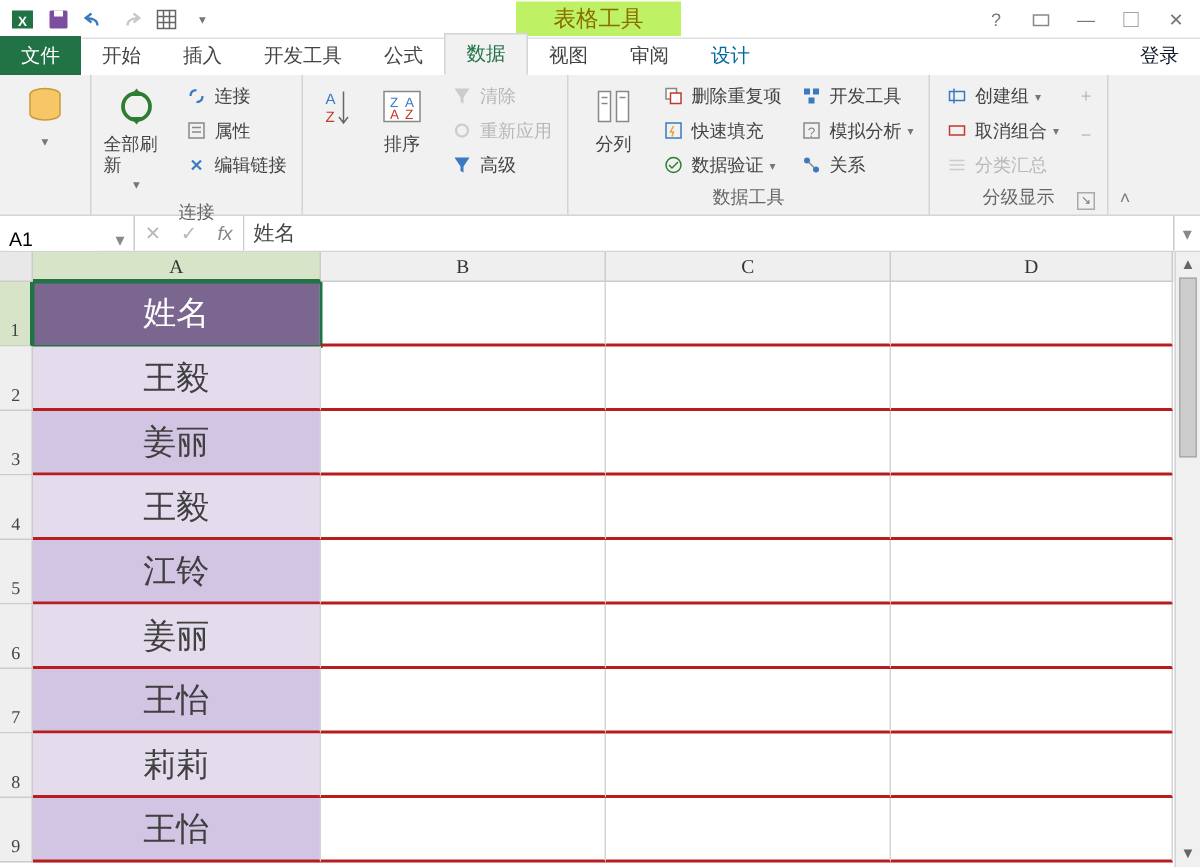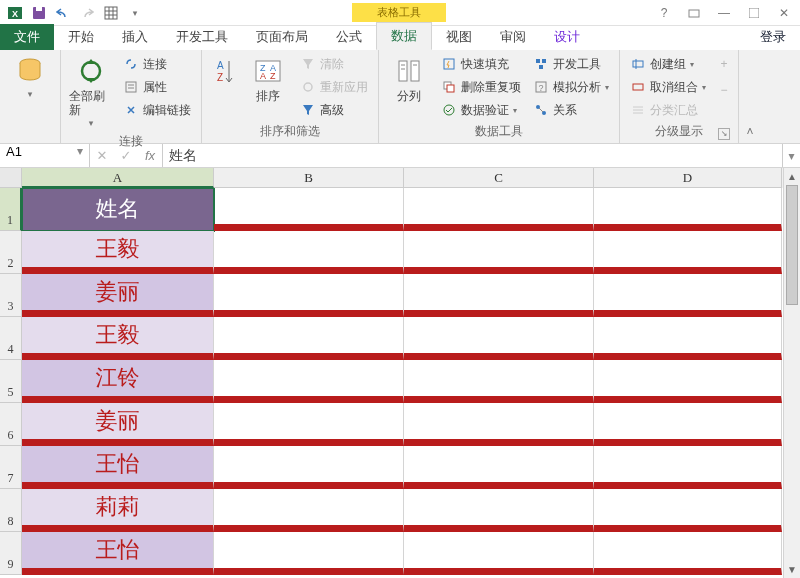--- a/index.html
+++ b/index.html
@@ -3,67 +3,67 @@
 <meta charset="utf-8">
 <style>
 * { margin: 0; padding: 0; box-sizing: border-box; font-family: "Microsoft YaHei", "SimSun", sans-serif; }
 body { background: #fff; width: 800px; height: 578px; overflow: hidden; font-size: 12px; color: #444; }
 
 
 .titlebar { height: 26px; background: #fff; border-bottom: 1px solid #e1e1e1; display: flex; align-items: center; padding: 0 4px; }
 .qat { display: flex; align-items: center; gap: 2px; }
 .qat-btn { width: 22px; height: 22px; display: flex; align-items: center; justify-content: center; cursor: pointer; }
 .title-center { flex: 1; text-align: center; color: #777; font-size: 12px; display: flex; justify-content: center; align-items: center; gap: 8px; }
-.tab-tool-badge { background: #fde047; color: #8a6d00; padding: 2px 25px; font-size: 11px; }
+.tab-tool-badge { background: #bef264; color: #8a6d00; padding: 2px 25px; font-size: 15px; }
 .title-right { display: flex; gap: 6px; align-items: center; color: #777; }
 .win-btn { width: 24px; height: 20px; display: flex; align-items: center; justify-content: center; cursor: pointer; }
 
 
 .tabs { height: 24px; display: flex; align-items: flex-end; padding-left: 0; background: #fff; }
 .tab { padding: 4px 14px; font-size: 13px; color: #444; cursor: pointer; }
 .tab.file { background: #217346; color: #fff; }
 .tab.active { color: #217346; border: 1px solid #d4d4d4; border-bottom: 1px solid #f1f1f1; background: #f1f1f1; }
-.tab.design { color: #6d28d9; }
+.tab.design { color: #0369a1; }
 .tabs-right { margin-left: auto; padding: 4px 14px; font-size: 13px; color: #0f172a; cursor: pointer; }
 
 
 .ribbon { height: 94px; background: #f1f1f1; border-bottom: 1px solid #d4d4d4; display: flex; }
 .group { border-right: 1px solid #d4d4d4; padding: 3px 6px 0 6px; display: flex; flex-direction: column; }
 .group-body { flex: 1; display: flex; align-items: flex-start; gap: 4px; }
 .group-label { text-align: center; font-size: 12px; color: #666; padding: 2px 0 3px 0; position: relative; }
 .group-label .launcher { position: absolute; right: 2px; bottom: 3px; width: 12px; height: 12px; border: 1px solid #aaa; font-size: 8px; line-height: 10px; text-align: center; color: #777; cursor: pointer; }
 .big-btn { display: flex; flex-direction: column; align-items: center; justify-content: center; width: 48px; padding: 2px; cursor: pointer; font-size: 12px; line-height: 1.2; }
 .big-btn .ico { width: 32px; height: 32px; margin-bottom: 2px; display: flex; align-items: center; justify-content: center; }
 .small-col { display: flex; flex-direction: column; gap: 1px; }
 .small-btn { display: flex; align-items: center; gap: 4px; padding: 1px 4px; cursor: pointer; font-size: 12px; white-space: nowrap; height: 22px; }
 .small-btn .ico { width: 16px; height: 16px; display: flex; align-items: center; justify-content: center; }
 .ribbon-collapse { width: 22px; display: flex; align-items: flex-end; justify-content: center; padding-bottom: 4px; cursor: pointer; color: #777; }
 
 
 .formula-bar { height: 24px; border-bottom: 1px solid #d4d4d4; display: flex; align-items: stretch; }
-.name-box { width: 90px; border-right: 1px solid #ccc; display: flex; align-items: flex-start; padding: 0 6px; background: #fff; }
+.name-box { width: 90px; border-right: 1px solid #ccc; display: flex; align-items: flex-end; padding: 0 6px; background: #fff; }
 .name-box input { border: none; width: 60px; font-size: 13px; outline: none; }
 .name-box .dd { color: #888; cursor: pointer; margin-left: auto; }
 .fx-btns { display: flex; align-items: center; border-right: 1px solid #ccc; background: #fff; }
 .fx-btn { width: 24px; text-align: center; color: #888; cursor: pointer; font-size: 13px; }
 .fx-input { flex: 1; background: #fff; display: flex; align-items: center; padding: 0 6px; font-size: 14px; font-family: SimSun, serif; }
 .fx-expand { width: 18px; border-left: 1px solid #ccc; display: flex; align-items: center; justify-content: center; color: #888; cursor: pointer; background: #fff; }
 
 
 .sheet { position: relative; height: 410px; display: flex; }
 .main-grid { flex: 1; overflow: hidden; position: relative; }
 .col-headers { display: flex; height: 20px; background: #f0f0f0; position: sticky; top: 0; }
 .corner { width: 22px; border-right: 1px solid #ccc; border-bottom: 1px solid #ccc; background: #e8e8e8; }
 .ch { border-right: 1px solid #ccc; border-bottom: 1px solid #ccc; text-align: center; font-size: 13px; font-family: SimSun, serif; color: #333; line-height: 20px; background: #efefef; }
 .ch.active { background: #d7e4c8; border-bottom: 2px solid #217346; }
 .rows { }
 .row { display: flex; height: 43px; }
 .rh { width: 22px; border-right: 1px solid #ccc; border-bottom: 1px solid #ccc; background: #efefef; text-align: center; font-size: 12px; font-family: SimSun, serif; display: flex; align-items: flex-end; justify-content: center; padding-bottom: 2px; }
 .rh.active { background: #d7e4c8; border-right: 2px solid #217346; }
-.cell { border-right: 1px solid #d4d4d4; border-bottom: 7px solid #b91c1c; display: flex; align-items: center; justify-content: center; font-family: SimSun, serif; font-size: 22px; color: #b91c1c; }
+.cell { border-right: 1px solid #d4d4d4; border-bottom: 2px solid #b91c1c; display: flex; align-items: center; justify-content: center; font-family: SimSun, serif; font-size: 22px; color: #404040; }
 .cell.hdr { background: #7a668f; color: #fff; font-weight: normal; border-bottom: 1px solid #5c4e70; }
 .cell.stripe-a { background: #e4dced; }
 .cell.stripe-b { background: #d2c5e3; }
 .cell.selected { outline: 2px solid #217346; outline-offset: -1px; }
 .vscroll { width: 17px; background: #f0f0f0; border-left: 1px solid #d4d4d4; position: relative; }
 .vscroll .up, .vscroll .dn { height: 17px; text-align: center; font-size: 10px; color: #666; cursor: pointer; line-height: 17px; }
 .vscroll .thumb { position: absolute; top: 17px; left: 2px; right: 2px; height: 120px; background: #cdcdcd; border: 1px solid #aaa; }
 
 svg { display: block; }
 .grey { color: #b8b8b8; }
@@ -124,21 +124,20 @@
       </div>
     <div class="win-btn">✕</div>
   </div>
 </div>
 
 <div class="tabs">
   <div class="tab file">文件</div>
   <div class="tab">开始</div>
   <div class="tab">插入</div>
   <div class="tab">开发工具</div>
-  <div class="tab">页面布局</div>
   <div class="tab">公式</div>
   <div class="tab active">数据</div>
   <div class="tab">视图</div>
   <div class="tab">审阅</div>
   <div class="tab design">设计</div>
   <div class="tabs-right">登录</div>
 </div>
 
 <div class="ribbon">
   <div class="group">
@@ -244,55 +243,54 @@
         <div class="small-btn">
             <span class="ico">
               <svg width="14" height="14">
                 <path d="M2 2 L12 2 L8 8 L8 12 L6 11 L6 8 Z" fill="#3a7ac0"></path>
               </svg>
             </span>
             <span>高级</span>
           </div>
       </div>
     </div>
-    <div class="group-label"><span>排序和筛选</span></div>
   </div>
 
   <div class="group">
     <div class="group-body">
       <div class="big-btn">
         <div class="ico">
             <svg width="26" height="26">
               <rect x="3" y="3" width="8" height="20" fill="#fff" stroke="#888"></rect>
               <rect x="15" y="3" width="8" height="20" fill="#fff" stroke="#888"></rect>
               <line x1="5" y1="7" x2="9" y2="7" stroke="#888"></line>
               <line x1="5" y1="11" x2="9" y2="11" stroke="#888"></line>
               <line x1="17" y1="7" x2="21" y2="7" stroke="#888"></line>
             </svg>
           </div>
         <span>分列</span>
       </div>
       <div class="small-col">
         <div class="small-btn">
             <span class="ico">
               <svg width="14" height="14">
+                <rect x="2" y="2" width="7" height="7" fill="#fff" stroke="#888"></rect>
+                <rect x="5" y="5" width="7" height="7" fill="#fff" stroke="#c0392b"></rect>
+              </svg>
+            </span>
+            <span>删除重复项</span>
+          </div>
+        <div class="small-btn">
+            <span class="ico">
+              <svg width="14" height="14">
                 <rect x="2" y="2" width="10" height="10" fill="none" stroke="#3a7ac0"></rect>
                 <path d="M7 4 L5 8 L7 8 L6 11" stroke="#e8a33d" fill="none"></path>
               </svg>
             </span>
             <span>快速填充</span>
-          </div>
-        <div class="small-btn">
-            <span class="ico">
-              <svg width="14" height="14">
-                <rect x="2" y="2" width="7" height="7" fill="#fff" stroke="#888"></rect>
-                <rect x="5" y="5" width="7" height="7" fill="#fff" stroke="#c0392b"></rect>
-              </svg>
-            </span>
-            <span>删除重复项</span>
           </div>
         <div class="small-btn">
             <span class="ico">
               <svg width="14" height="14">
                 <circle cx="7" cy="7" r="5" fill="none" stroke="#2e7d32"></circle>
                 <path d="M4 7 L6 9 L10 5" stroke="#2e7d32" fill="none"></path>
               </svg>
             </span>
             <span>数据验证</span> 
             <span style="font-size:8px;color:#777">▾</span>

